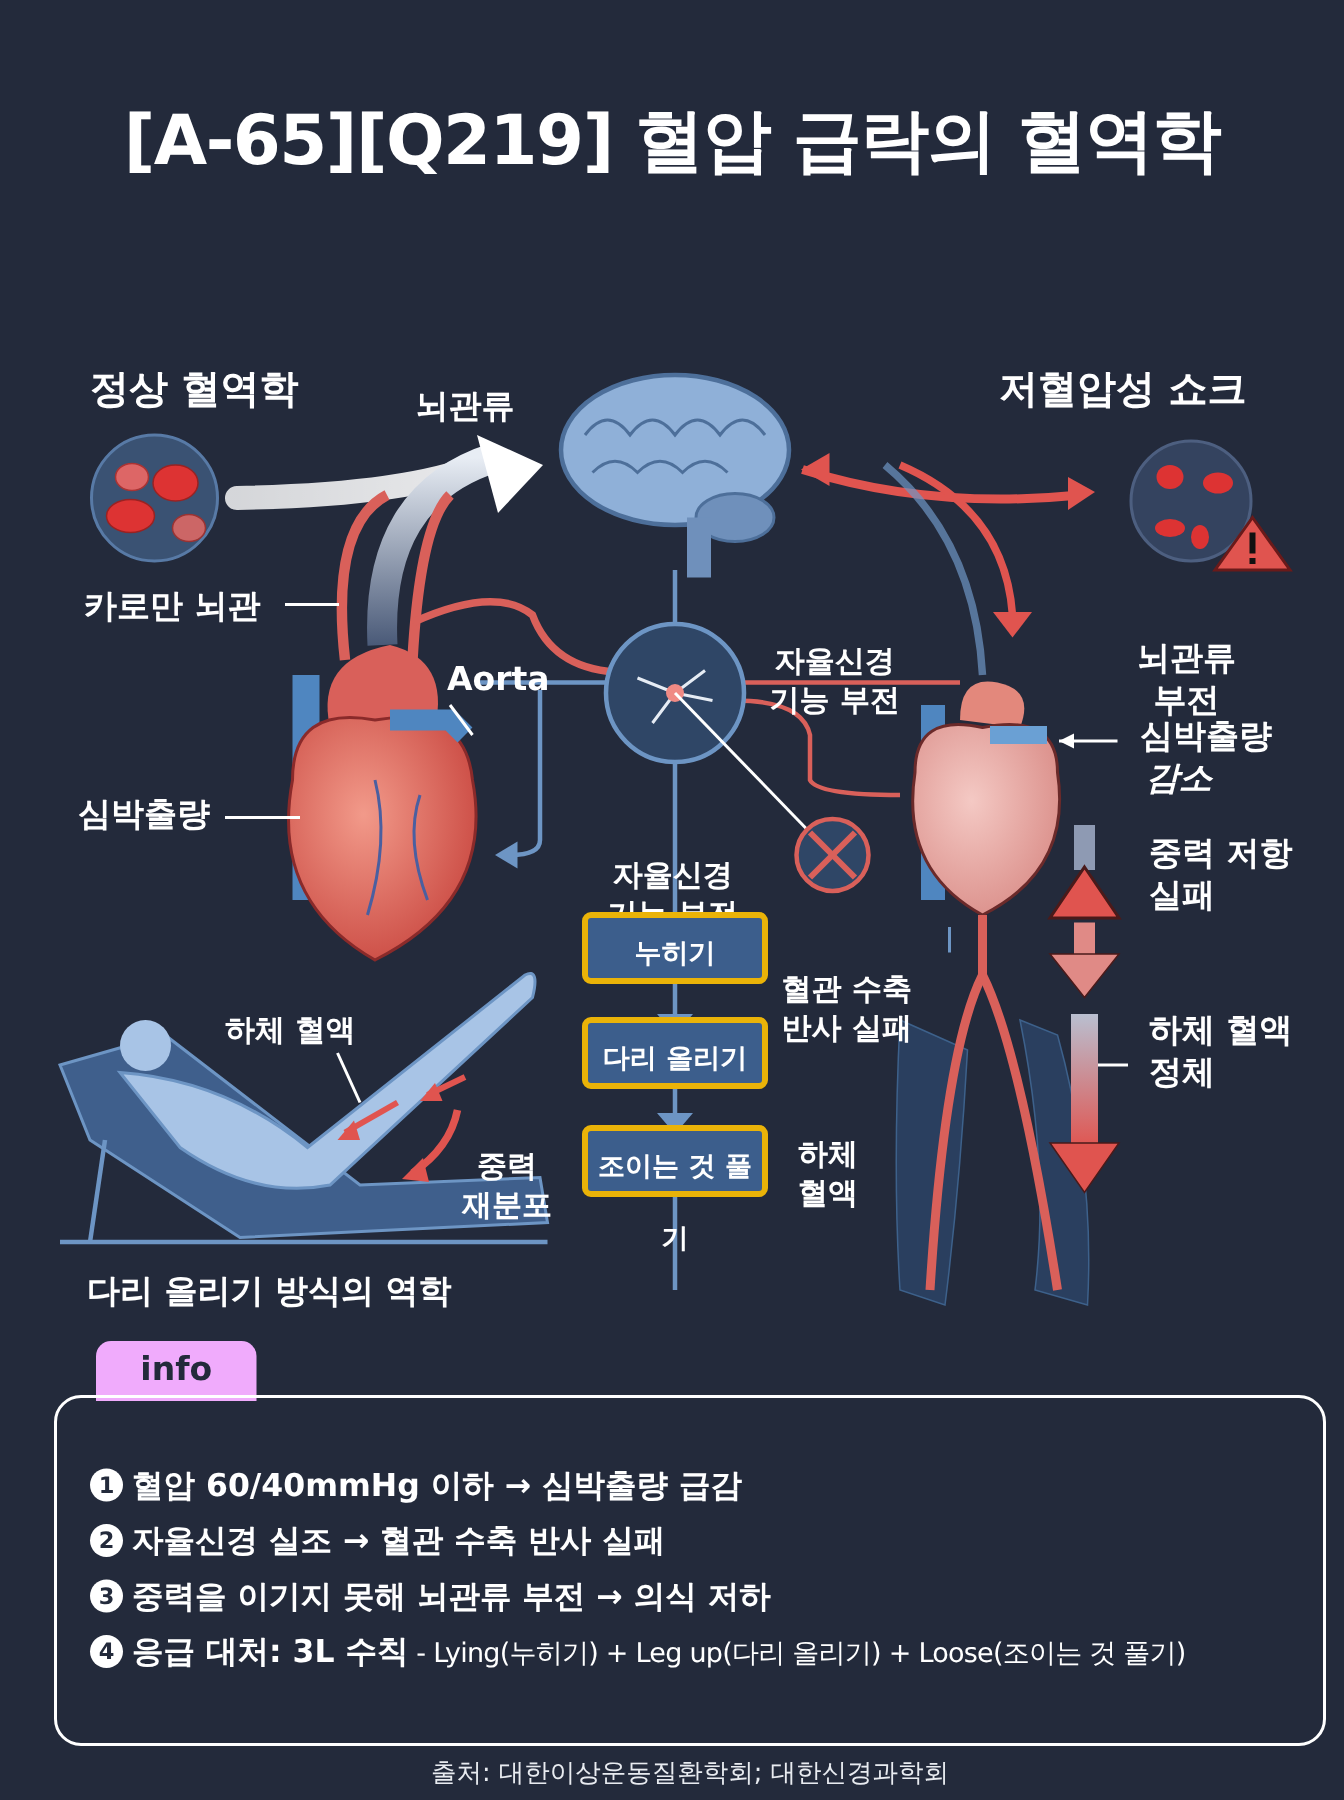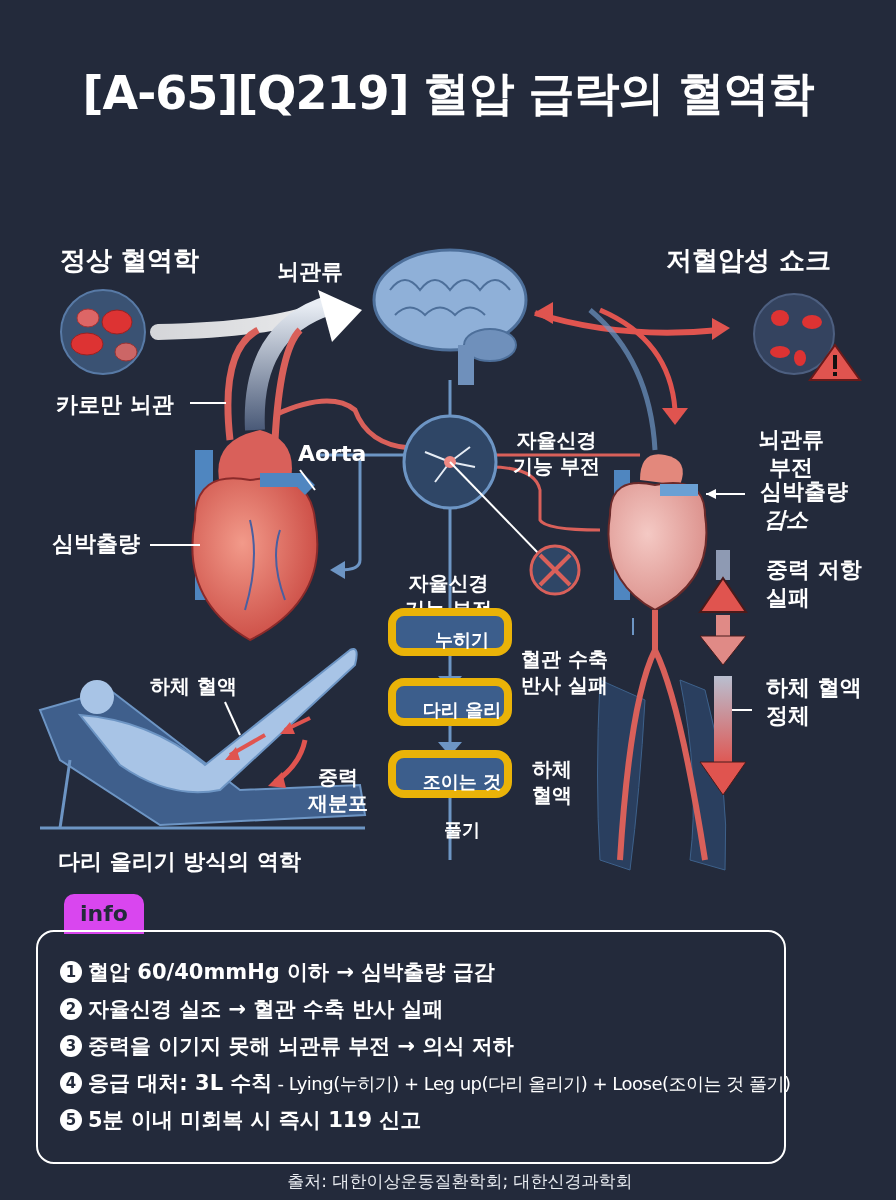--- a/index.html
+++ b/index.html
@@ -16,34 +16,33 @@
     letter-spacing:-1px; color:#ffffff;
   }
   .lbl { position:absolute; font-weight:bold; color:#ffffff; white-space:nowrap; }
   .lbl.c { text-align:center;margin-top:36px; }
   .lbl.sm { font-size:20px; line-height:26px; }
   .lbl.md { font-size:22px; line-height:28px; }
   .lbl.lg { font-size:26px; line-height:32px; }
   .diagram { position:absolute; left:0; top:0; width:896px; height:900px; }
   .flowbox {
     position:absolute; left:388px; width:124px; height:48px;
-    background:#3c5e8c; border:8px solid #eab308; border-radius:16px;
+    background:#3c5e8c; border:4px solid #eab308; border-radius:6px;
     color:#fff; font-size:18px; font-weight:bold; line-height:48px; text-align:center;
     box-sizing:border-box;
-    padding-left:24px;
   }
   .info-tab {
-    position:absolute; left:64px; top:894px; width:80px; height:40px;
-    background:#d946ef; color:#232a3b; border-radius:10px 10px 0 0;
+    position:absolute; left:64px; top:894px; width:107px; height:40px;
+    background:#f0abfc; color:#232a3b; border-radius:10px 10px 0 0;
     font-weight:bold; font-size:22px; line-height:40px; text-align:center;
   }
   .info-box {
-    position:absolute; left:36px; top:930px; width:750px; height:234px;
+    position:absolute; left:36px; top:930px; width:848px; height:234px;
     border:2px solid #ffffff; border-radius:18px; box-sizing:border-box;
-    padding:22px 0 0 22px;
+    padding:40px 0 0 22px;
   }
   .info-item { font-size:21px; line-height:37px; font-weight:bold; white-space:nowrap; color:#fff; }
   .info-item .num {
     display:inline-block; width:22px; height:22px; border-radius:50%;
     background:#fff; color:#232a3b; font-size:15px; line-height:22px; text-align:center;
     margin-right:6px; vertical-align:2px;
   }
   .info-item .sub { font-weight:normal; font-size:18px; letter-spacing:-0.5px; }
   .source {
     position:absolute; left:0; top:1170px; width:896px; text-align:center;
@@ -261,18 +260,15 @@
   </div>
   <div class="info-item">
     <span class="num">2</span><span>자율신경 실조 → 혈관 수축 반사 실패</span>
   </div>
   <div class="info-item">
     <span class="num">3</span><span>중력을 이기지 못해 뇌관류 부전 → 의식 저하</span>
   </div>
   <div class="info-item">
     <span class="num">4</span><span>응급 대처: 3L 수칙</span><span class="sub"> - Lying(누히기) + Leg up(다리 올리기) + Loose(조이는 것 풀기)</span>
   </div>
-  <div class="info-item">
-    <span class="num">5</span><span>5분 이내 미회복 시 즉시 119 신고</span>
-  </div>
 </div>
 
 <div class="source">출처: 대한이상운동질환학회; 대한신경과학회</div>
 
 </body></html>

